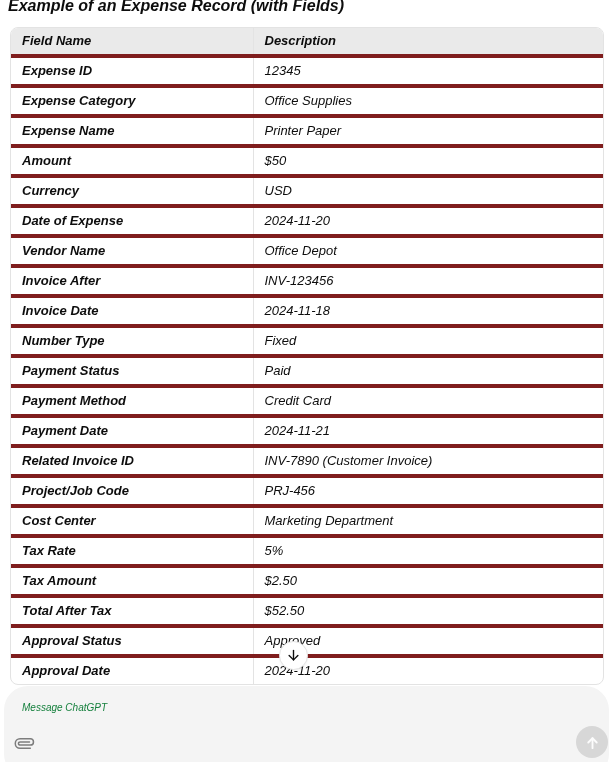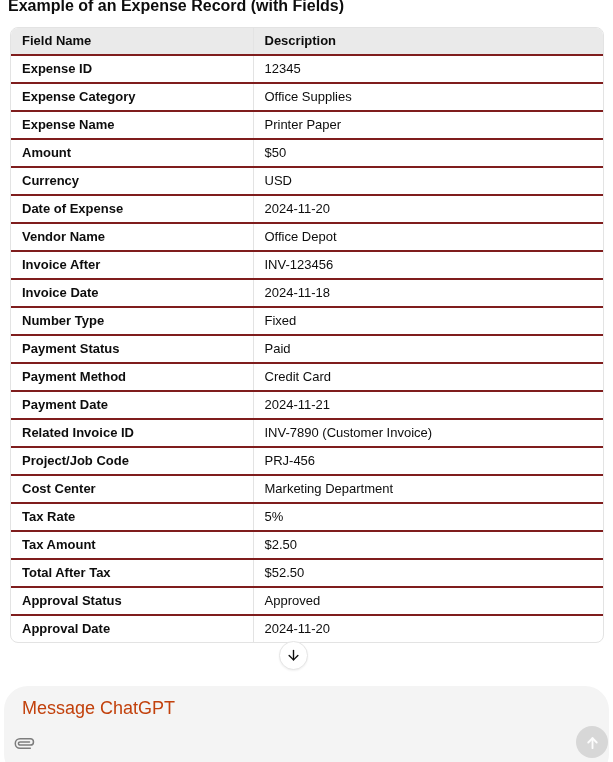--- a/index.html
+++ b/index.html
@@ -4,21 +4,21 @@
 <style>
   * { margin: 0; padding: 0; box-sizing: border-box; }
   html, body {
     width: 613px; height: 762px;
     overflow: hidden;
     background: #ffffff;
     font-family: "Liberation Sans", sans-serif;
     color: #0d0d0d;
     position: relative;
   }
-  .page { position: relative; width: 613px; height: 762px; }
+  .page { position: relative; width: 613px; height: 762px; font-style: italic; }
 
   
   .page-title {
     position: absolute;
     top: -3px; left: 8px;
     font-size: 16px;
     font-weight: 700;
     line-height: 17px;
     color: #0d0d0d;
     white-space: nowrap;
@@ -47,21 +47,21 @@
     line-height: 14px;
     white-space: nowrap;
     overflow: hidden;
   }
   col.col-field { width: 242px; }
   thead th {
     background: #eaeaea;
     font-weight: 700;
   }
   th:first-child, td:first-child { border-right: 1px solid #e3e3e3; }
-  tbody td { border-top: 2px solid #7f1d1d; }
+  tbody td { border-top: 4px solid #7f1d1d; }
   td.cell-field { font-weight: 700; }
   td.cell-desc { font-weight: 400; }
 
   
   .scroll-down {
     position: absolute;
     left: 279px; top: 641px;
     width: 29px; height: 29px;
     border-radius: 50%;
     background: #ffffff;
@@ -77,23 +77,23 @@
     position: absolute;
     left: 4px; top: 686px;
     width: 605px; height: 92px;
     background: #f4f4f4;
     border-radius: 24px;
   }
   .composer-input {
     position: absolute;
     left: 18px; top: 13px;
     right: 18px;
-    font-size: 18px;
+    font-size: 10px;
     line-height: 18px;
-    color: #c2410c;
+    color: #15803d;
     cursor: text;
   }
   .attach-btn {
     position: absolute;
     left: 7px; top: 44px;
     width: 26px; height: 26px;
     border: none; background: transparent;
     display: flex; align-items: center; justify-content: center;
     cursor: pointer;
     padding: 0;

